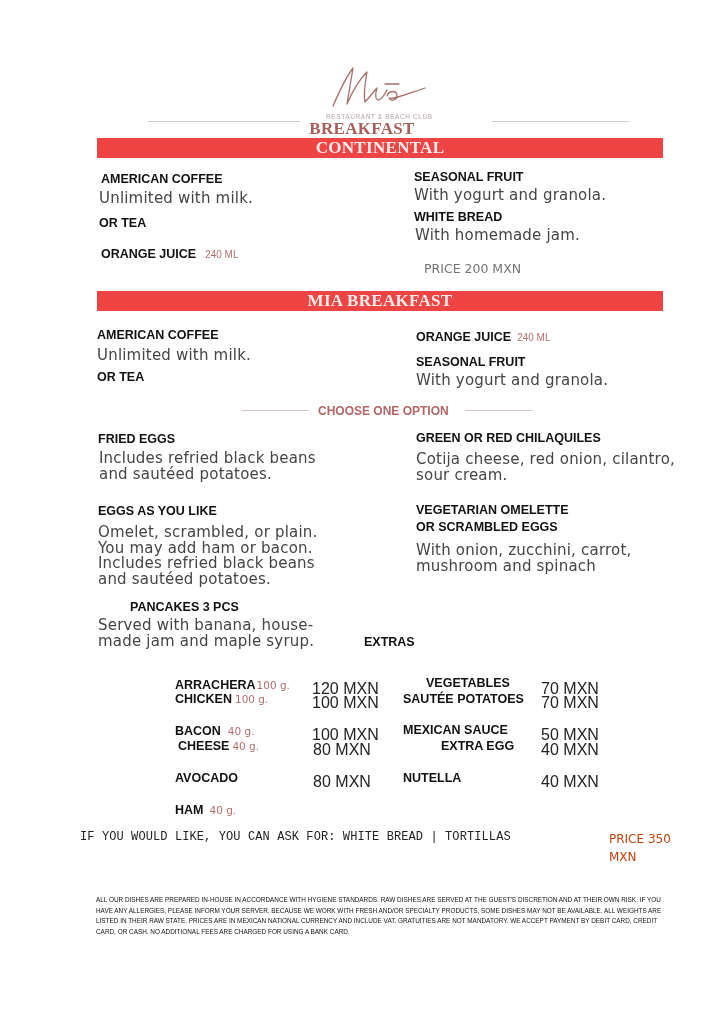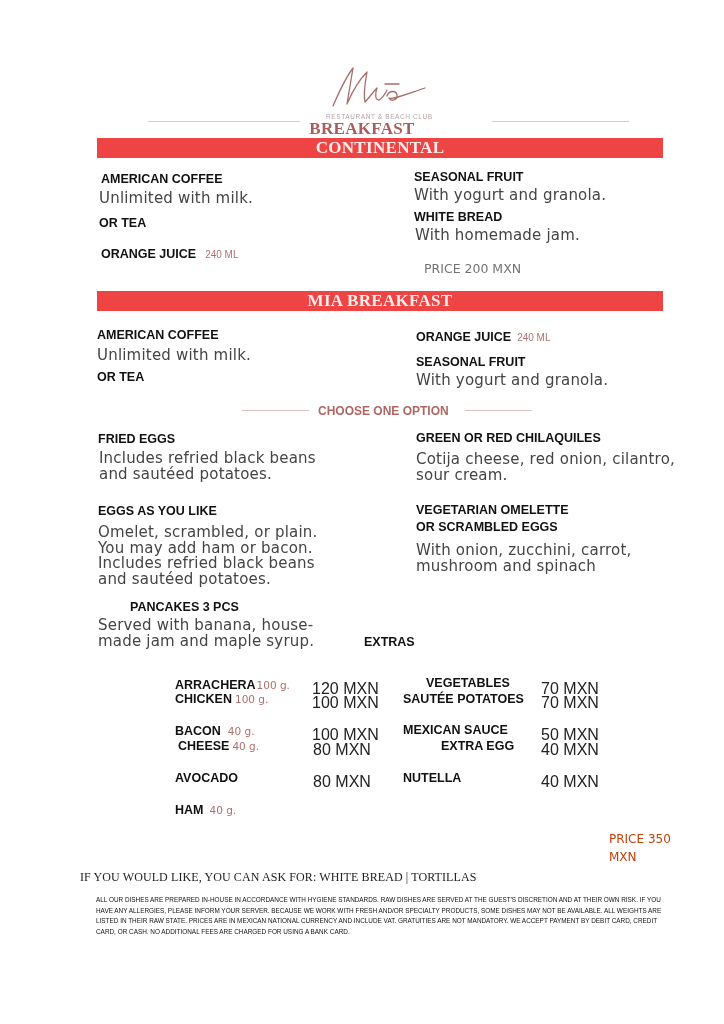--- a/index.html
+++ b/index.html
@@ -20,21 +20,21 @@
   .qty { font-family: "Liberation Sans", sans-serif; font-size: 10px; color: #b0706e; margin-left: 6px; font-weight: normal; }
   .price { font-family: "DejaVu Sans", sans-serif; font-size: 12.5px; color: #737373; white-space: nowrap; }
 
   .choose { left: 318px; top: 404px; font-weight: bold; font-size: 12px; color: #b06664; white-space: nowrap; }
   .choose-line { height: 1px; background: #d9c3c2; }
 
   .x-name { font-family: "Liberation Sans", sans-serif; font-weight: bold; font-size: 12.5px; color: #111; white-space: nowrap; }
   .x-qty { font-family: "DejaVu Sans", sans-serif; font-size: 10.5px; color: #b0706e; margin-left: 3px; font-weight: normal; }
   .x-price { font-family: "Liberation Sans", sans-serif; font-size: 16px; color: #222; white-space: nowrap; text-align: center; width: 60px; }
 
-  .ask { left: 80px; top: 830px; font-family: Liberation Serif, serif; font-size: 12px; color: #222; white-space: nowrap; letter-spacing: 0.1px; margin-top: 40px; }
+  .ask { left: 80px; top: 830px; font-family: Liberation Mono, monospace; font-size: 12px; color: #222; white-space: nowrap; letter-spacing: 0.1px; }
   .total { left: 609px; top: 830px; font-family: "DejaVu Sans", sans-serif; font-size: 12px; color: #c2410c; line-height: 18px; width: 80px; }
 
   .disclaimer { left: 96px; top: 895px; width: 574px; font-family: "Liberation Sans", sans-serif; font-size: 6.4px; line-height: 10.5px; color: #111; }
 </style>
 </head>
 <body>
 
 <div class="abs logo">
   <svg width="120" height="50" viewBox="0 0 120 50">
     <path d="M8 44 C14 30, 22 14, 28 6 C26 18, 24 30, 22 42 C28 28, 36 16, 42 10 C40 22, 38 32, 40 40 C44 36, 48 30, 52 26 C50 32, 50 38, 54 38 C58 36, 60 32, 62 28 M60 22 L74 22 M62 34 C64 28, 72 28, 72 34 C72 38, 66 40, 64 36 C68 38, 82 32, 100 26" fill="none" stroke="#a86e6c" stroke-width="1.3" stroke-linecap="round" stroke-linejoin="round"></path>

